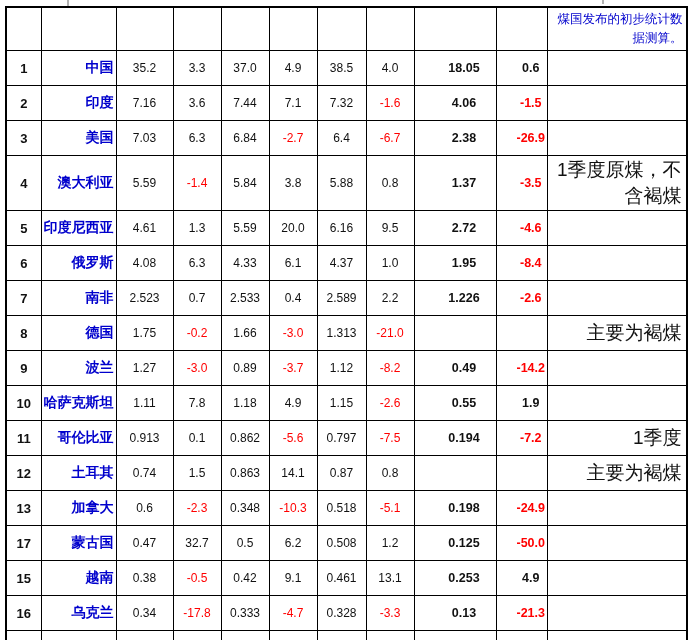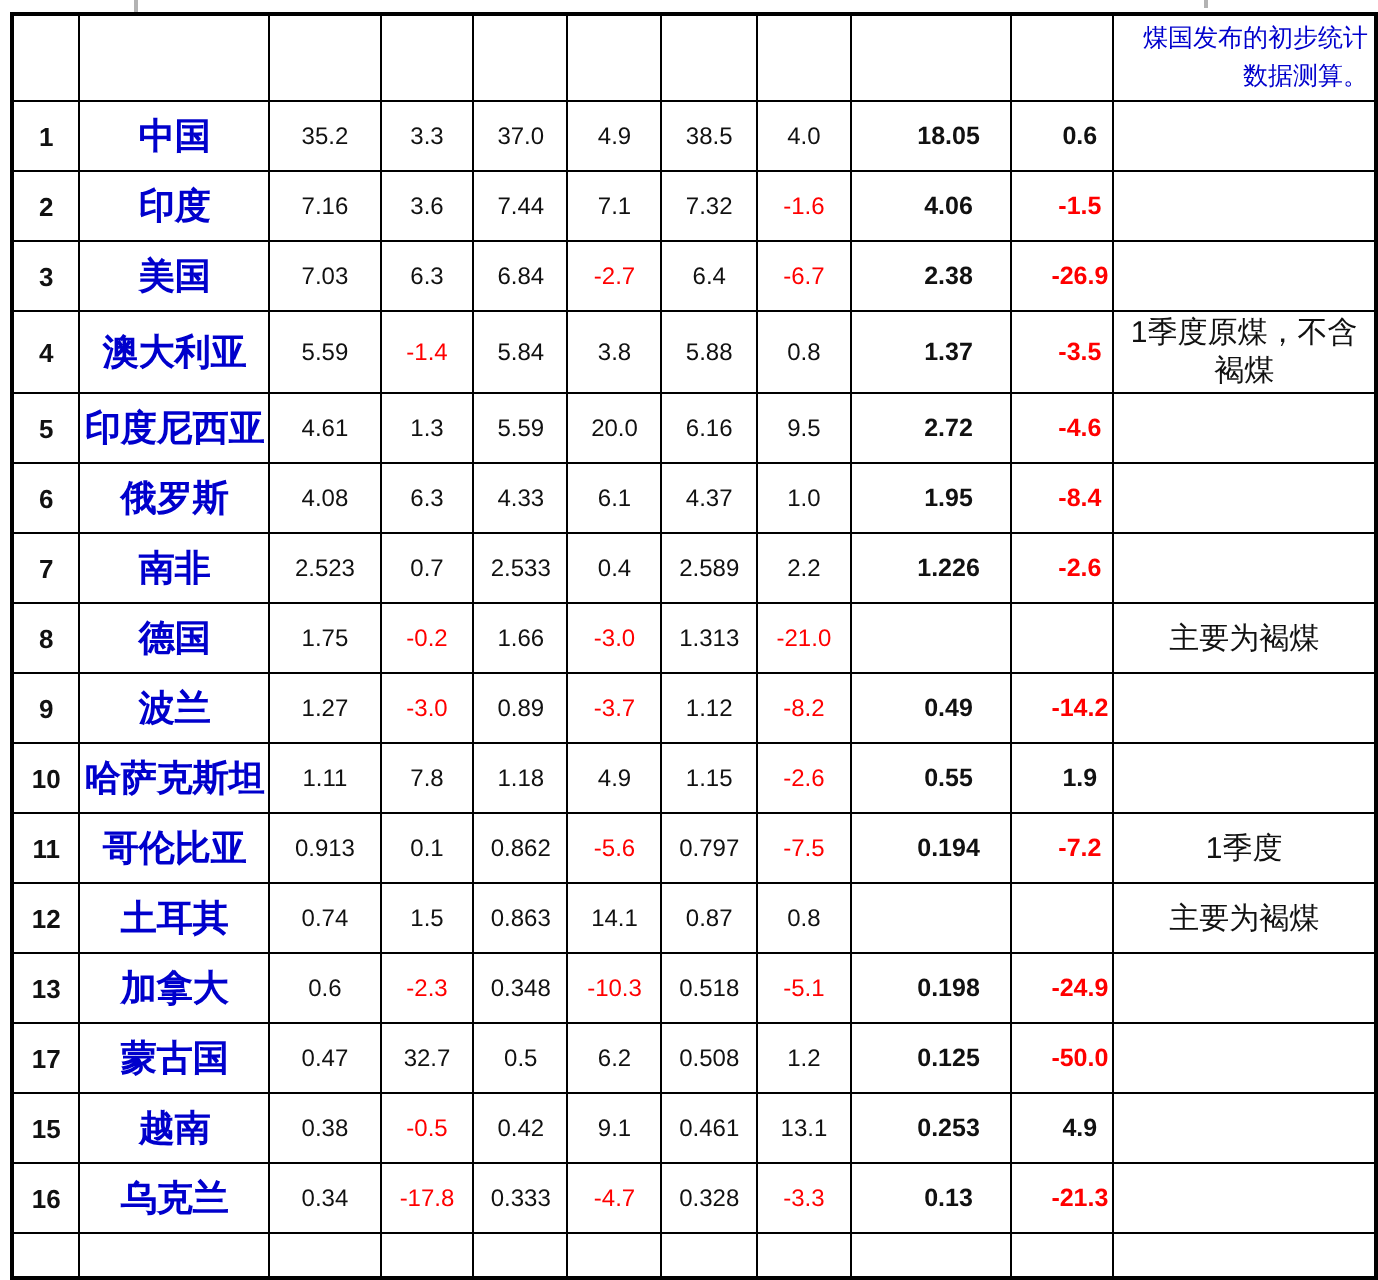--- a/index.html
+++ b/index.html
@@ -21,25 +21,25 @@
   td{
     border:1px solid var(--grid);
     padding:0 2px;text-align:center;vertical-align:middle;
     font-size:12px;color:var(--black);
     overflow:hidden;white-space:nowrap;
   }
   tr.header-row{height:41px;}
   tr.data-row{height:35px;}
   tr.partial-row{height:22px;}
   td.num{font-weight:bold;font-size:13px;}
-  td.country{font-weight:bold;font-size:18px;color:var(--blue);}
+  td.country{font-weight:bold;font-size:14px;color:var(--blue);text-align:right;}
   td.boldcol{font-weight:bold;font-size:12.5px;padding-left:20px;}
   td.neg{color:var(--red);}
   td.note{
-    text-align:center;padding:1px 4px;font-size:15px;white-space:normal;
+    text-align:right;padding:1px 4px;font-size:19px;white-space:normal;
   }
   td.note-header{
     text-align:right;vertical-align:top;padding:2px 3px;
     font-size:12.5px;line-height:19px;color:var(--blue);white-space:normal;
   }
 </style>
 </head>
 <body>
 
 <div class="artifact a1"></div>

